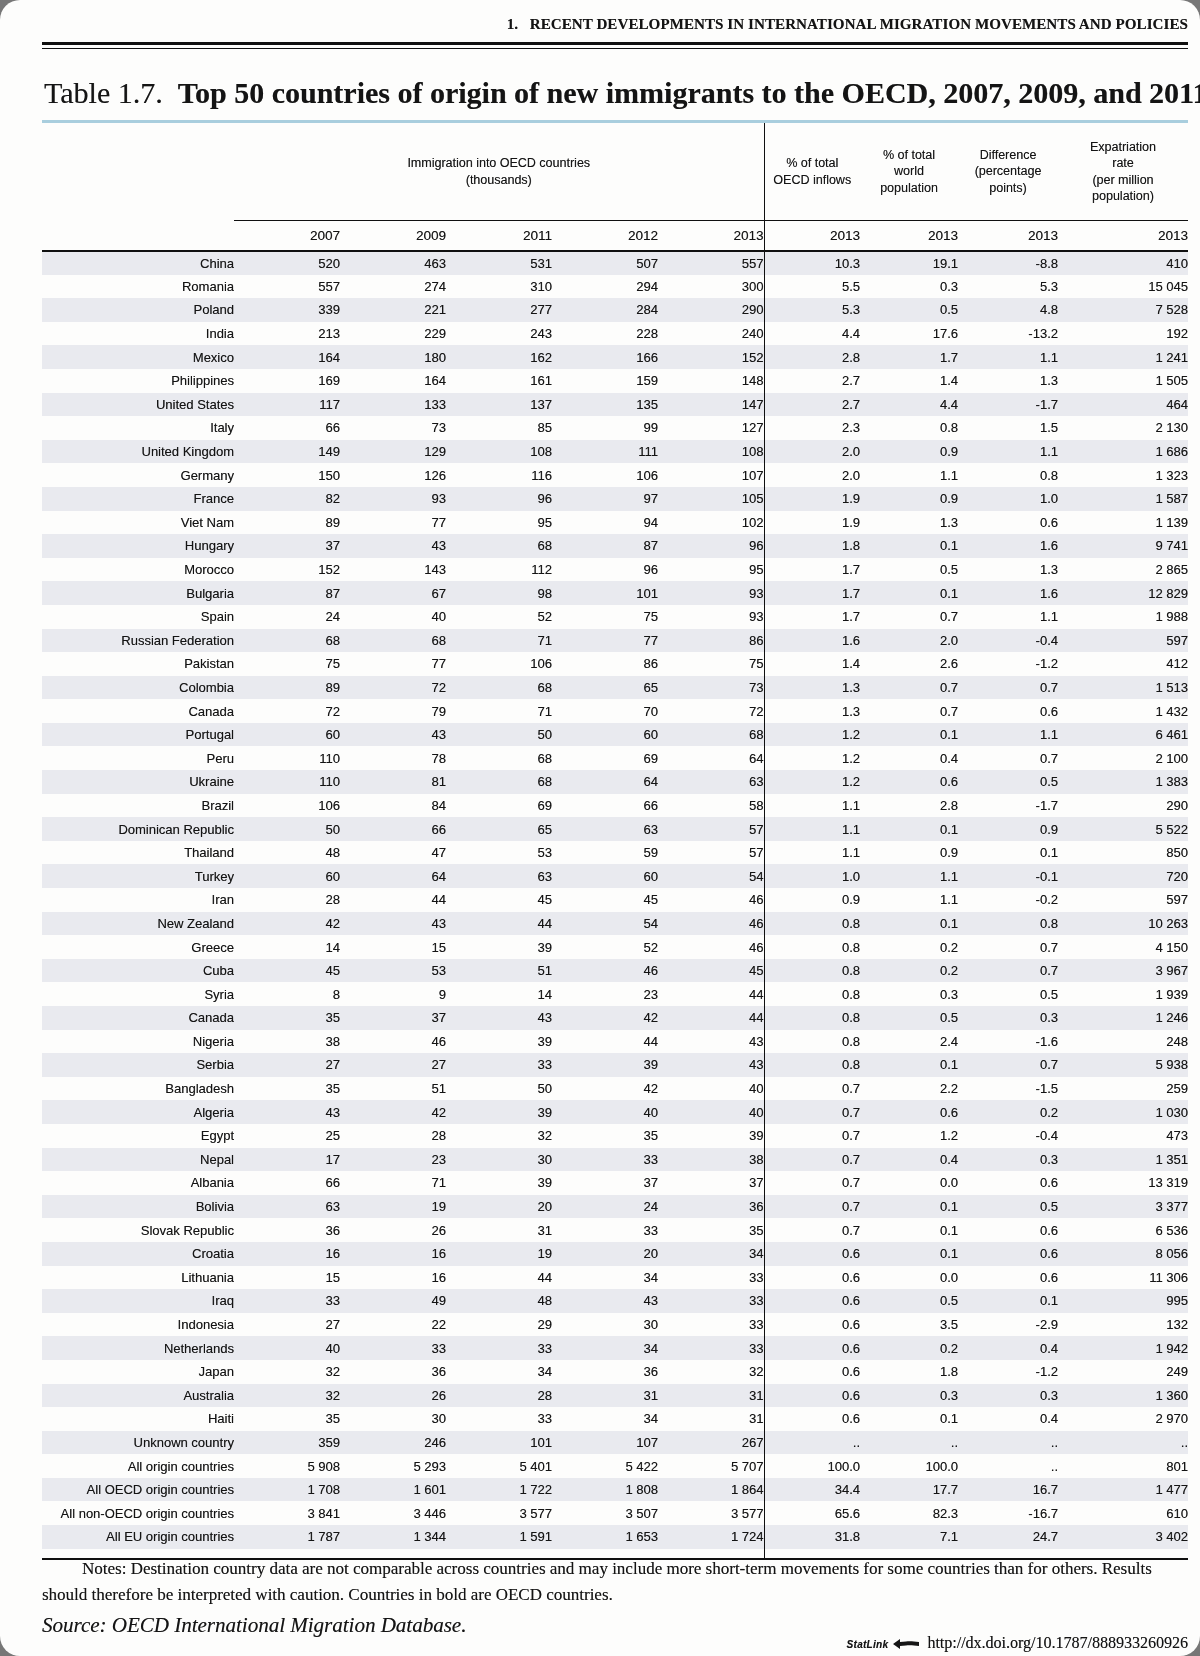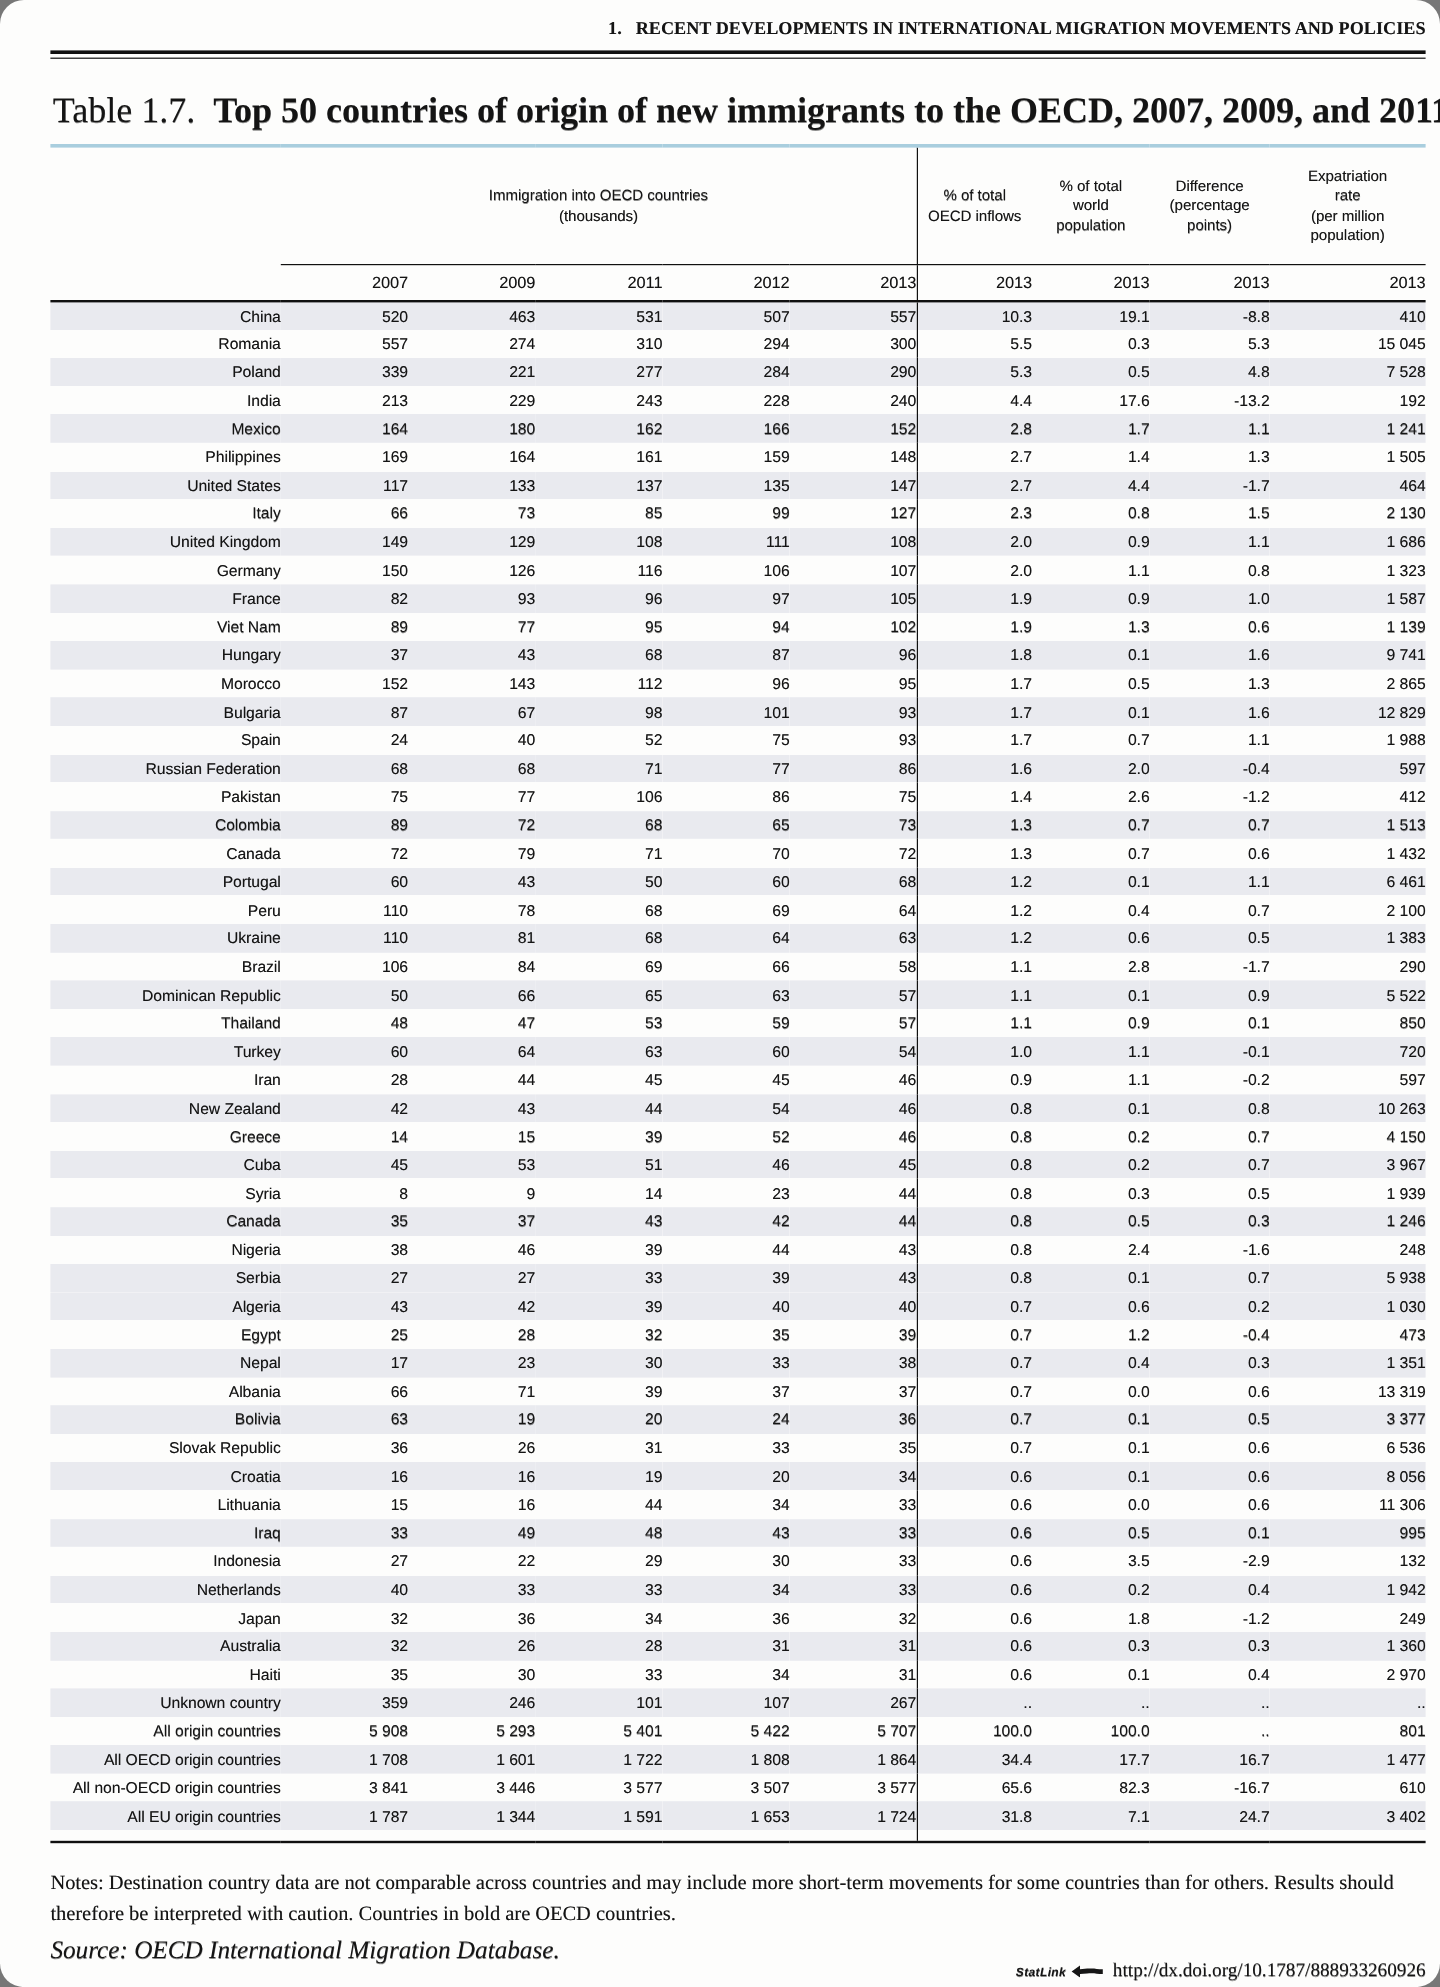--- a/index.html
+++ b/index.html
@@ -53,21 +53,21 @@
   .c7{padding-right:36px;}
   .c8{padding-right:38px;}
   .c9{padding-right:22px;}
   .divl{border-left:1.5px solid #101010;}
   .sp td{height:9px;border-bottom:2.5px solid #101010;background:#fdfdfc;}
   
   .notes{
     position:absolute;top:1556px;left:42px;width:1148px;
     font-family:"Liberation Serif",serif;font-size:17px;line-height:1.5;
   }
-  .notes .lbl{font-weight:normal;}
+  .notes .lbl{font-weight:normal;margin-left:40px;}
   .source{
     position:absolute;top:1613px;left:42px;width:1148px;
     font-family:"Liberation Serif",serif;font-style:italic;font-size:21px;
   }
   .statlink{
     position:absolute;top:1634px;left:42px;width:1146px;text-align:right;
     font-family:"Liberation Serif",serif;font-size:16px;
   }
   .statlink .sl-logo{
     font-family:"Liberation Sans",sans-serif;font-style:italic;font-weight:bold;
@@ -544,20 +544,32 @@
           <td class="num y1">27</td>
           <td class="num y2">27</td>
           <td class="num y3">33</td>
           <td class="num y4">39</td>
           <td class="num y5">43</td>
           <td class="num c6 divl">0.8</td>
           <td class="num c7">0.1</td>
           <td class="num c8">0.7</td>
           <td class="num c9">5 938</td>
         </tr>
+        <tr class="even">
+          <td class="c-name">Bangladesh</td>
+          <td class="num y1">35</td>
+          <td class="num y2">51</td>
+          <td class="num y3">50</td>
+          <td class="num y4">42</td>
+          <td class="num y5">40</td>
+          <td class="num c6 divl">0.7</td>
+          <td class="num c7">2.2</td>
+          <td class="num c8">-1.5</td>
+          <td class="num c9">259</td>
+        </tr>
         <tr class="odd">
           <td class="c-name">Algeria</td>
           <td class="num y1">43</td>
           <td class="num y2">42</td>
           <td class="num y3">39</td>
           <td class="num y4">40</td>
           <td class="num y5">40</td>
           <td class="num c6 divl">0.7</td>
           <td class="num c7">0.6</td>
           <td class="num c8">0.2</td>

